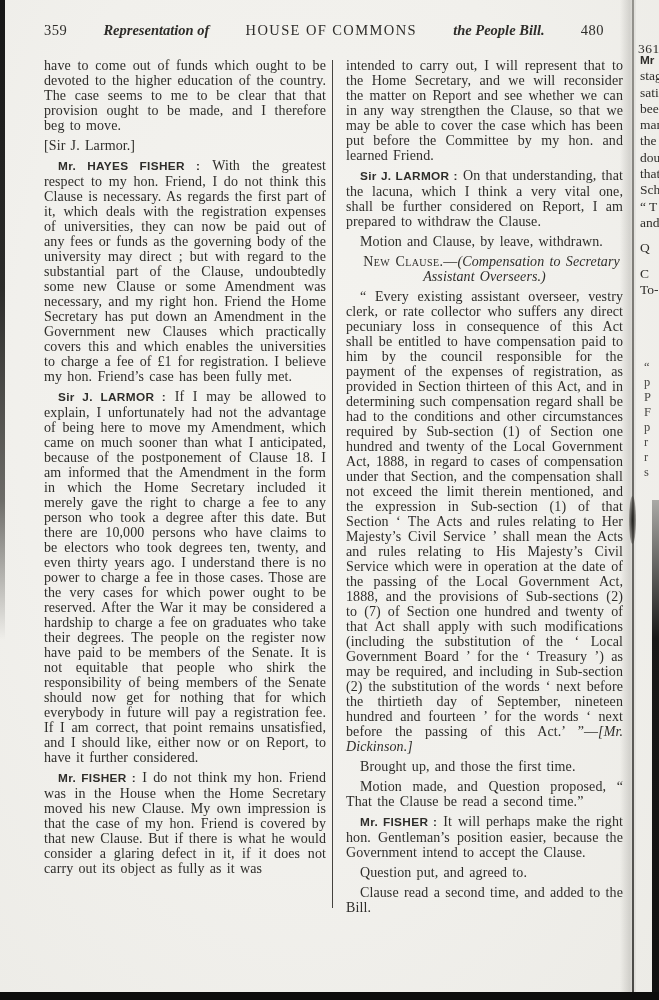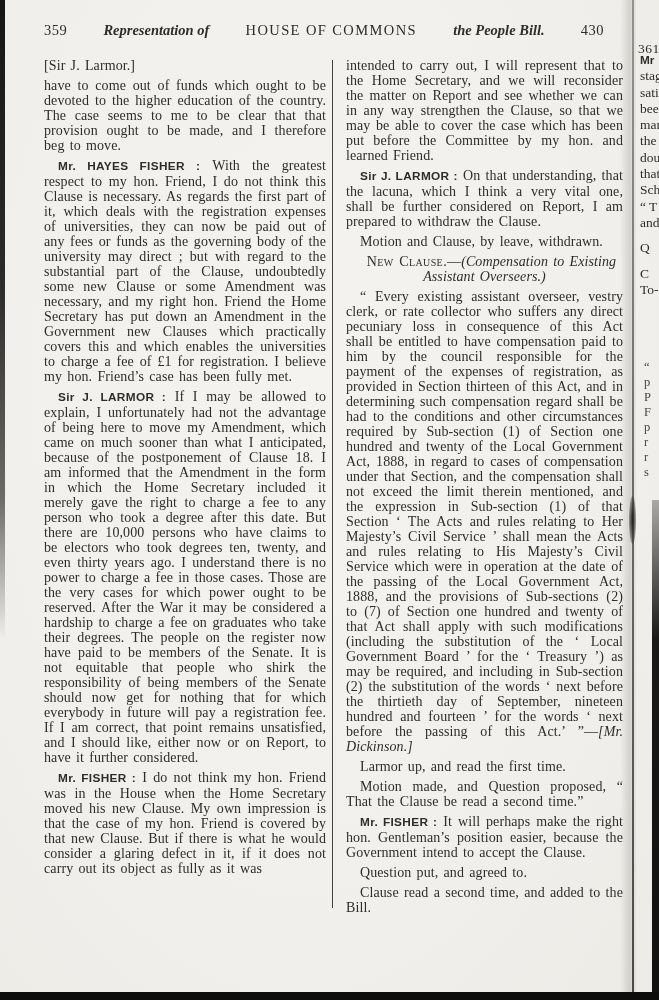--- a/index.html
+++ b/index.html
@@ -61,44 +61,44 @@
 
   <div class="header">
     <span class="pn">359</span>
     <span class="sp"></span>
     <span class="run">Representation of</span>
     <span class="sp"></span>
     <span class="title">HOUSE OF COMMONS</span>
     <span class="sp"></span>
     <span class="run">the People Bill.</span>
     <span class="sp"></span>
-    <span class="pn">430</span>
+    <span class="pn">480</span>
   </div>
 
   <div class="divider"></div>
 
   <div class="col col-left">
+    <p class="para flush">have to come out of funds which ought to be devoted to the higher education of the country. The case seems to me to be clear that that provision ought to be made, and I therefore beg to move.</p>
     <p class="para flush cont-head">[Sir J. Larmor.]</p>
-    <p class="para flush">have to come out of funds which ought to be devoted to the higher education of the country. The case seems to me to be clear that that provision ought to be made, and I therefore beg to move.</p>
     <p class="para"><span class="speaker">Mr. HAYES FISHER :</span>
       <span>With the greatest respect to my hon. Friend, I do not think this Clause is necessary. As regards the first part of it, which deals with the registration expenses of universities, they can now be paid out of any fees or funds as the governing body of the university may direct ; but with regard to the substantial part of the Clause, undoubtedly some new Clause or some Amendment was necessary, and my right hon. Friend the Home Secretary has put down an Amendment in the Government new Clauses which practically covers this and which enables the universities to charge a fee of £1 for registration. I believe my hon. Friend’s case has been fully met.</span></p>
     <p class="para"><span class="speaker">Sir J. LARMOR :</span>
       <span>If I may be allowed to explain, I unfortunately had not the advantage of being here to move my Amendment, which came on much sooner than what I anticipated, because of the postponement of Clause 18. I am informed that the Amendment in the form in which the Home Secretary included it merely gave the right to charge a fee to any person who took a degree after this date. But there are 10,000 persons who have claims to be electors who took degrees ten, twenty, and even thirty years ago. I understand there is no power to charge a fee in those cases. Those are the very cases for which power ought to be reserved. After the War it may be considered a hardship to charge a fee on graduates who take their degrees. The people on the register now have paid to be members of the Senate. It is not equitable that people who shirk the responsibility of being members of the Senate should now get for nothing that for which everybody in future will pay a registration fee. If I am correct, that point remains unsatisfied, and I should like, either now or on Report, to have it further considered.</span></p>
     <p class="para"><span class="speaker">Mr. FISHER :</span>
       <span>I do not think my hon. Friend was in the House when the Home Secretary moved his new Clause. My own impression is that the case of my hon. Friend is covered by that new Clause. But if there is what he would consider a glaring defect in it, if it does not carry out its object as fully as it was</span></p>
   </div>
 
   <div class="col col-right">
     <p class="para flush">intended to carry out, I will represent that to the Home Secretary, and we will reconsider the matter on Report and see whether we can in any way strengthen the Clause, so that we may be able to cover the case which has been put before the Committee by my hon. and learned Friend.</p>
     <p class="para"><span class="speaker">Sir J. LARMOR :</span>
       <span>On that understanding, that the lacuna, which I think a very vital one, shall be further considered on Report, I am prepared to withdraw the Clause.</span></p>
     <p class="para">Motion and Clause, by leave, withdrawn.</p>
-    <p class="para nc-head"><span class="nc-label">New Clause.</span><span>—</span><span class="nc-title">(Compensation to Existing Assistant Overseers.)</span></p>
+    <p class="para nc-head"><span class="nc-label">New Clause.</span><span>—</span><span class="nc-title">(Compensation to Secretary Assistant Overseers.)</span></p>
     <p class="para"><span>“ Every existing assistant overseer, vestry clerk, or rate collector who suffers any direct pecuniary loss in consequence of this Act shall be entitled to have compensation paid to him by the council responsible for the payment of the expenses of registration, as provided in Section thirteen of this Act, and in determining such compensation regard shall be had to the conditions and other circumstances required by Sub-section (1) of Section one hundred and twenty of the Local Government Act, 1888, in regard to cases of compensation under that Section, and the compensation shall not exceed the limit therein mentioned, and the expression in Sub-section (1) of that Section ‘ The Acts and rules relating to Her Majesty’s Civil Service ’ shall mean the Acts and rules relating to His Majesty’s Civil Service which were in operation at the date of the passing of the Local Government Act, 1888, and the provisions of Sub-sections (2) to (7) of Section one hundred and twenty of that Act shall apply with such modifications (including the substitution of the ‘ Local Government Board ’ for the ‘ Treasury ’) as may be required, and including in Sub-section (2) the substitution of the words ‘ next before the thirtieth day of September, nineteen hundred and fourteen ’ for the words ‘ next before the passing of this Act.’ ”—</span><span class="attr">[Mr. Dickinson.]</span></p>
-    <p class="para">Larmor up, and read the first time.</p>
+    <p class="para">Brought up, and those the first time.</p>
     <p class="para">Motion made, and Question proposed, “ That the Clause be read a second time.”</p>
     <p class="para"><span class="speaker">Mr. FISHER :</span>
       <span>It will perhaps make the right hon. Gentleman’s position easier, because the Government intend to accept the Clause.</span></p>
     <p class="para">Question put, and agreed to.</p>
     <p class="para">Clause read a second time, and added to the Bill.</p>
   </div>
 
   <div class="gutter-shadow"></div>
   <div class="page-edge-line"></div>
   <div class="ink-smudge"></div>

